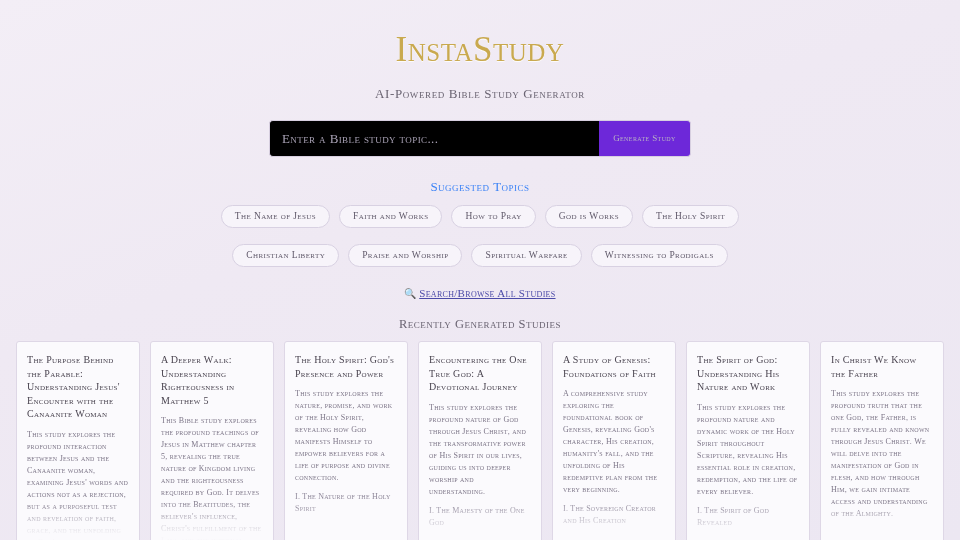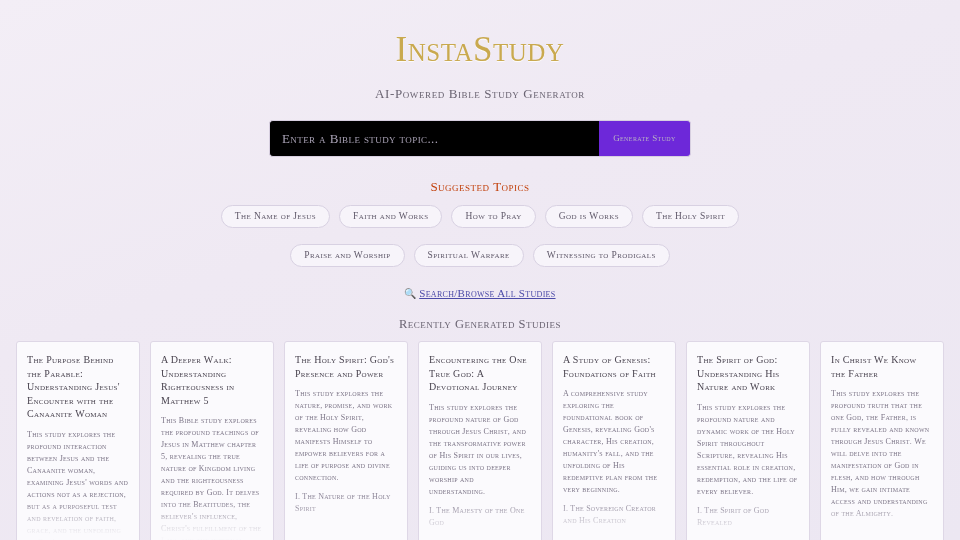--- a/index.html
+++ b/index.html
@@ -77,21 +77,21 @@
     cursor: default;
     display: flex;
     align-items: center;
     justify-content: center;
     text-align: center;
   }
   .suggested-title {
     text-align: center;
     margin-top: 22px;
     font-size: 13px;
-    color: #c2410c;
+    color: #3b82f6;
     font-variant: small-caps;
     letter-spacing: 0.5px;
   }
   .chips {
     margin: 10px auto 0;
     width: 560px;
     display: flex;
     flex-wrap: wrap;
     justify-content: center;
     gap: 16px 9px;
@@ -188,20 +188,21 @@
   </div>
 
   <div class="suggested-title">Suggested Topics</div>
 
   <div class="chips">
     <span class="chip">The Name of Jesus</span>
     <span class="chip">Faith and Works</span>
     <span class="chip">How to Pray</span>
     <span class="chip">God is Works</span>
     <span class="chip">The Holy Spirit</span>
+    <span class="chip">Christian Liberty</span>
     <span class="chip">Praise and Worship</span>
     <span class="chip">Spiritual Warfare</span>
     <span class="chip">Witnessing to Prodigals</span>
   </div>
 
   <div class="browse-link">
     <span class="magnifier">🔍</span><a>Search/Browse All Studies</a>
   </div>
 
   <div class="recent-title">Recently Generated Studies</div>

